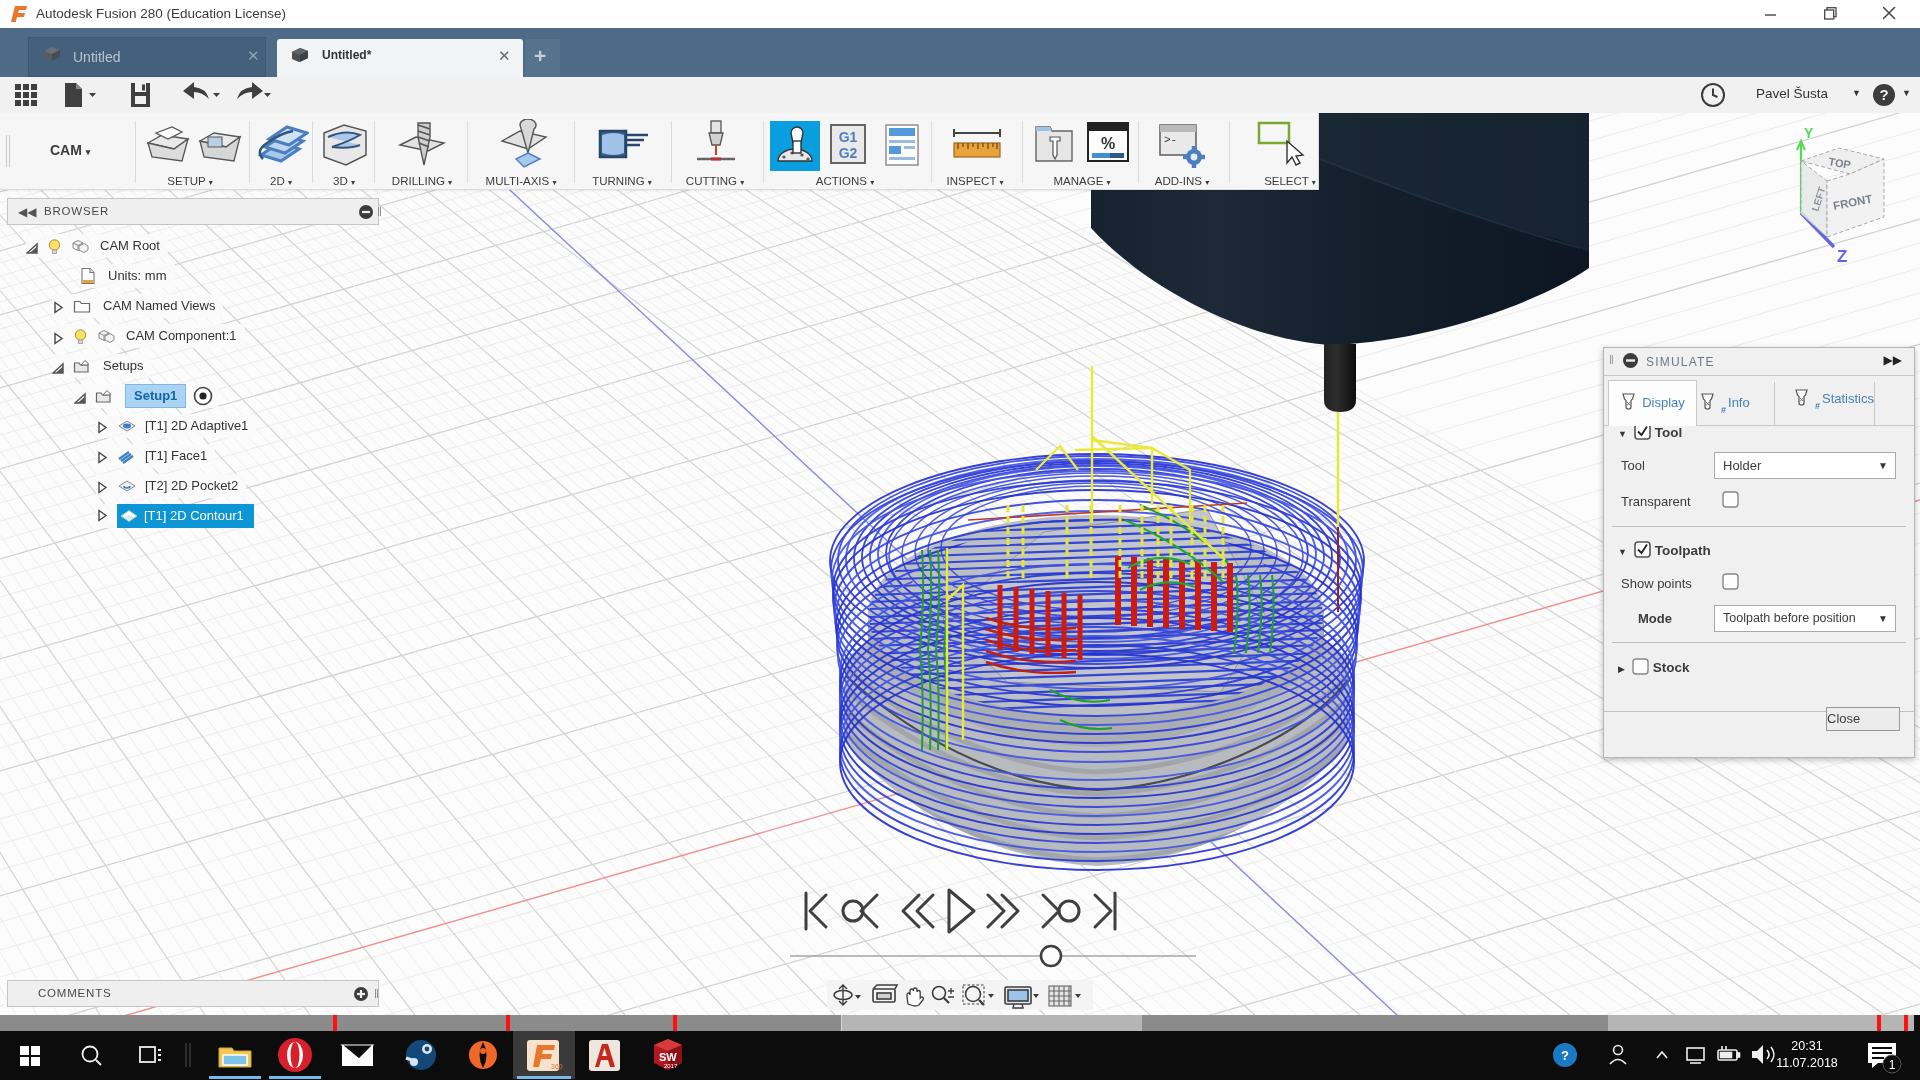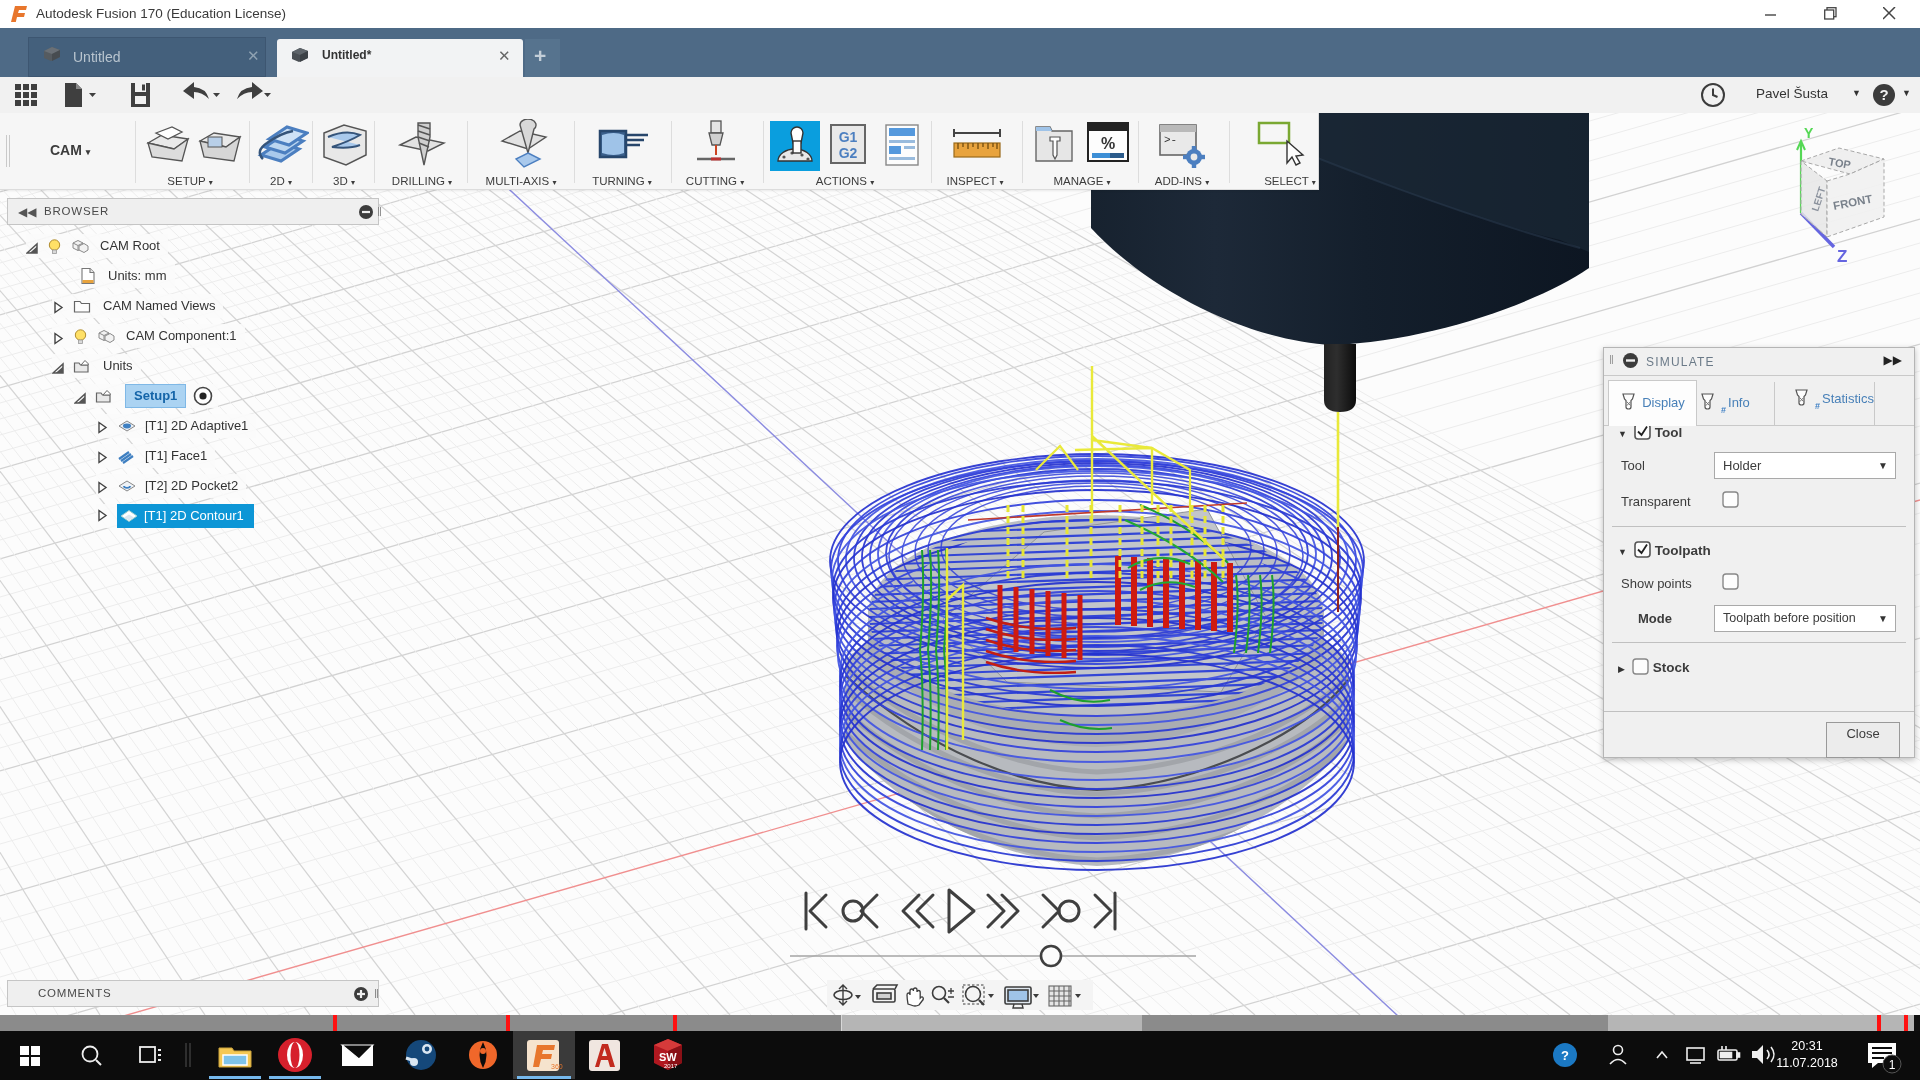--- a/index.html
+++ b/index.html
@@ -568,21 +568,21 @@
         <path d="M9,9 L14,6.5 L18,9 L18,13 L14,15.5 L9,13 Z"></path>
         <path d="M3,6 L8,8.5 L13,6 M8,8.5 L8,13.5" fill="none"></path>
       </g>
     </svg><span style="vertical-align:top;line-height:24px;">CAM Component:1</span></div>
 <div class="abs" style="left:52px;top:354px;height:24px;background:rgba(250,250,250,0.88);font-size:13px;color:#333;padding-right:8px;"><svg width="13" height="13" style="margin:5px 8px 0 0;">
       <polygon points="11,2 11,11 1,11" fill="none" stroke="#555" stroke-width="1.5"></polygon>
       <polygon points="11,4.5 11,11 3.8,11" fill="#555"></polygon>
     </svg><svg width="20" height="17" style="margin:4px 10px 0 0;">
       <path d="M1.5,5 L6,5 L7.5,7 L15,7 L15,14 L1.5,14 Z" fill="#e9e9e9" stroke="#666" stroke-width="1.2"></path>
       <path d="M8,7 L12,2.5 L15.5,6 L15,7 Z" fill="#fff" stroke="#666" stroke-width="1"></path>
-    </svg><span style="vertical-align:top;line-height:24px;">Units</span></div>
+    </svg><span style="vertical-align:top;line-height:24px;">Setups</span></div>
 <div class="abs" style="left:74px;top:384px;height:24px;background:rgba(250,250,250,0.88);padding-right:4px;"><svg width="13" height="13" style="margin:5px 8px 0 0;">
       <polygon points="11,2 11,11 1,11" fill="none" stroke="#555" stroke-width="1.5"></polygon>
       <polygon points="11,4.5 11,11 3.8,11" fill="#555"></polygon>
     </svg><svg width="20" height="17" style="margin:4px 10px 0 0;">
       <path d="M1.5,5 L6,5 L7.5,7 L15,7 L15,14 L1.5,14 Z" fill="#e9e9e9" stroke="#666" stroke-width="1.2"></path>
       <path d="M8,7 L12,2.5 L15.5,6 L15,7 Z" fill="#fff" stroke="#666" stroke-width="1"></path>
     </svg><span style="display:inline-block;vertical-align:top;background:#abd3f2;color:#1464a8;font-weight:bold;font-size:13px;line-height:22px;border:1px solid #7fb8e6;padding:0 8px;">Setup1</span><svg width="22" height="22" style="margin-left:6px;vertical-align:top;margin-top:1px;">
       <circle cx="11" cy="11" r="8.5" fill="#fdfdfd" stroke="#444" stroke-width="1.6"></circle>
       <circle cx="11" cy="11" r="3.6" fill="#222"></circle>
     </svg></div>
@@ -689,21 +689,21 @@
 <div class="abs" style="left:118px;top:225px;"><svg width="17" height="17" style="vertical-align:-3px;">
         <rect x="1" y="1" width="15" height="15" rx="3" fill="#fdfdfd" stroke="#888" stroke-width="1.4"></rect>
       </svg></div>
 <div class="abs" style="left:34px;top:263px;font-weight:bold;">Mode</div>
 <div class="abs" style="left:110px;top:257px;width:182px;height:27px;background:#fff;border:1px solid #a9a9a9;line-height:25px;padding-left:8px;font-size:12.5px;">Toolpath before position<span style="position:absolute;right:7px;top:0;font-size:10px;color:#333;">▼</span></div>
 <div class="abs" style="left:8px;top:294px;width:294px;height:1px;background:#c0c0c0;"></div>
 <div class="abs" style="left:14px;top:310px;"><span style="font-size:9px;color:#333;">▶</span>&nbsp; <svg width="17" height="17" style="vertical-align:-3px;">
         <rect x="1" y="1" width="15" height="15" rx="3" fill="#fdfdfd" stroke="#888" stroke-width="1.4"></rect>
       </svg> <b style="font-size:13.5px;">Stock</b></div>
 <div class="abs" style="left:0px;top:363px;width:310px;height:1px;background:#c0c0c0;"></div>
-<div class="abs" style="left:222px;top:374px;width:74px;height:36px;background:#ececec;border:1px solid #999;text-align:center;line-height:22px;font-size:13px;">Close</div>
+<div class="abs" style="left:222px;top:359px;width:74px;height:24px;background:#ececec;border:1px solid #999;line-height:22px;font-size:13px;">Close</div>
 </div>
 <div class="abs" style="left:0;top:1015px;width:1920px;height:16px;background:#8b8b8b;">
     <div class="abs" style="left:841px;top:0;width:301px;height:16px;background:#b5b5b5;border-left:1px solid #d8d8d8;"></div>
     <div class="abs" style="left:1608px;top:0;width:306px;height:16px;background:#b5b5b5;"></div>
     <div class="abs" style="left:1914px;top:0;width:6px;height:16px;background:#111;"></div>
 <div class="abs" style="left:333px;top:0;width:4px;height:16px;background:#ff1111;"></div>
 <div class="abs" style="left:506px;top:0;width:4px;height:16px;background:#ff1111;"></div>
 <div class="abs" style="left:673px;top:0;width:4px;height:16px;background:#ff1111;"></div>
 <div class="abs" style="left:1877px;top:0;width:4px;height:16px;background:#ff1111;"></div>
 <div class="abs" style="left:1904px;top:0;width:4px;height:16px;background:#ff1111;"></div>
@@ -777,21 +777,21 @@
       <circle cx="30" cy="33" r="9" fill="#0c0c0c" stroke="#555" stroke-width="1"></circle>
       <text x="30" y="37.5" font-size="12" fill="#fff" text-anchor="middle">1</text>
     </svg>
 <div class="abs" style="left:1776px;top:8px;width:62px;text-align:center;color:#fff;font-size:12.5px;">20:31</div>
 <div class="abs" style="left:1766px;top:25px;width:82px;text-align:center;color:#fff;font-size:12.5px;">11.07.2018</div>
 </div>
 <div class="abs" style="left:0;top:0;width:1920px;height:28px;background:#fff;">
     <svg width="18" height="18" style="position:absolute;left:10px;top:5px;">
       <path d="M1,17 L5,1 L17,1 L16,5 L9,5 L8,8 L15,8 L14,12 L7,12 L5.8,17 Z" fill="#e8762c"></path>
     </svg>
-    <span style="position:absolute;left:36px;top:6px;font-size:13.5px;color:#3a3a3a;">Autodesk Fusion 170 (Education License)</span>
+    <span style="position:absolute;left:36px;top:6px;font-size:13.5px;color:#3a3a3a;">Autodesk Fusion 280 (Education License)</span>
     <svg width="12" height="12" style="position:absolute;left:1765px;top:9px;">
       <line x1="0" y1="6" x2="11" y2="6" stroke="#444" stroke-width="1.4"></line>
     </svg>
     <svg width="13" height="13" style="position:absolute;left:1824px;top:7px;">
       <rect x="3" y="0.7" width="9" height="9" fill="none" stroke="#444" stroke-width="1.3"></rect>
       <rect x="0.7" y="3" width="9" height="9" fill="#fff" stroke="#444" stroke-width="1.3"></rect>
     </svg>
     <svg width="13" height="13" style="position:absolute;left:1883px;top:7px;">
       <path d="M0,0 L12,12 M12,0 L0,12" stroke="#444" stroke-width="1.5"></path>
     </svg>

